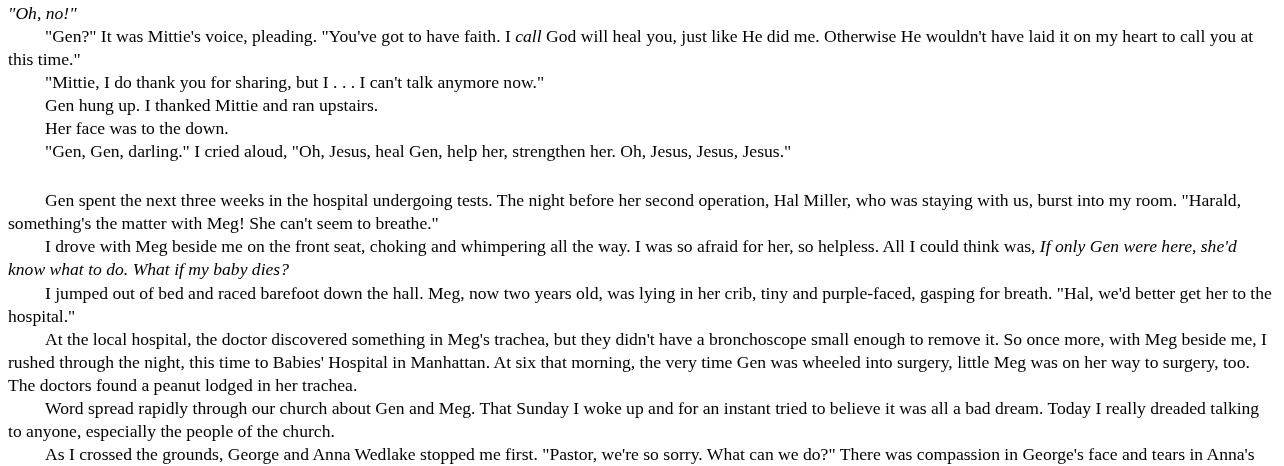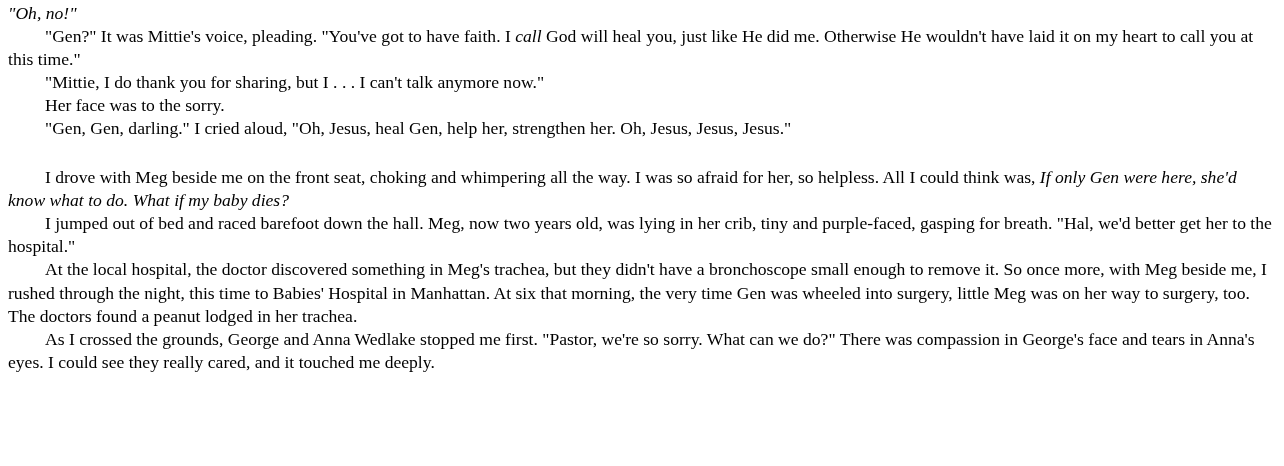--- a/index.html
+++ b/index.html
@@ -37,21 +37,24 @@
   }
 </style>
 </head>
 <body>
 
 <div class="page">
   <div id="body-text">
       <p class="noindent"><span class="ital">"Oh, no!"</span></p>
       <p><span>"Gen?" It was Mittie's voice, pleading. "You've got to have faith. I </span><span class="ital">call</span><span> God will heal you, just like He did me. Otherwise He wouldn't have laid it on my heart to call you at this time."</span></p>
       <p><span>"Mittie, I do thank you for sharing, but I . . . I can't talk anymore now."</span></p>
-      <p><span>Her face was to the sorry.</span></p>
+      <p><span>Gen hung up. I thanked Mittie and ran upstairs.</span></p>
+      <p><span>Her face was to the down.</span></p>
       <p><span>"Gen, Gen, darling." I cried aloud, "Oh, Jesus, heal Gen, help her, strengthen her. Oh, Jesus, Jesus, Jesus."</span></p>
       <div class="gap"></div>
+      <p><span>Gen spent the next three weeks in the hospital undergoing tests. The night before her second operation, Hal Miller, who was staying with us, burst into my room. "Harald, something's the matter with Meg! She can't seem to breathe."</span></p>
       <p><span>I drove with Meg beside me on the front seat, choking and whimpering all the way. I was so afraid for her, so helpless. All I could think was, </span><span class="ital">If only Gen were here, she'd know what to do. What if my baby dies?</span></p>
       <p><span>I jumped out of bed and raced barefoot down the hall. Meg, now two years old, was lying in her crib, tiny and purple-faced, gasping for breath. "Hal, we'd better get her to the hospital."</span></p>
       <p><span>At the local hospital, the doctor discovered something in Meg's trachea, but they didn't have a bronchoscope small enough to remove it. So once more, with Meg beside me, I rushed through the night, this time to Babies' Hospital in Manhattan. At six that morning, the very time Gen was wheeled into surgery, little Meg was on her way to surgery, too. The doctors found a peanut lodged in her trachea.</span></p>
+      <p><span>Word spread rapidly through our church about Gen and Meg. That Sunday I woke up and for an instant tried to believe it was all a bad dream. Today I really dreaded talking to anyone, especially the people of the church.</span></p>
       <p><span>As I crossed the grounds, George and Anna Wedlake stopped me first. "Pastor, we're so sorry. What can we do?" There was compassion in George's face and tears in Anna's eyes. I could see they really cared, and it touched me deeply.</span></p>
     </div>
 </div>
 
 </body></html>

